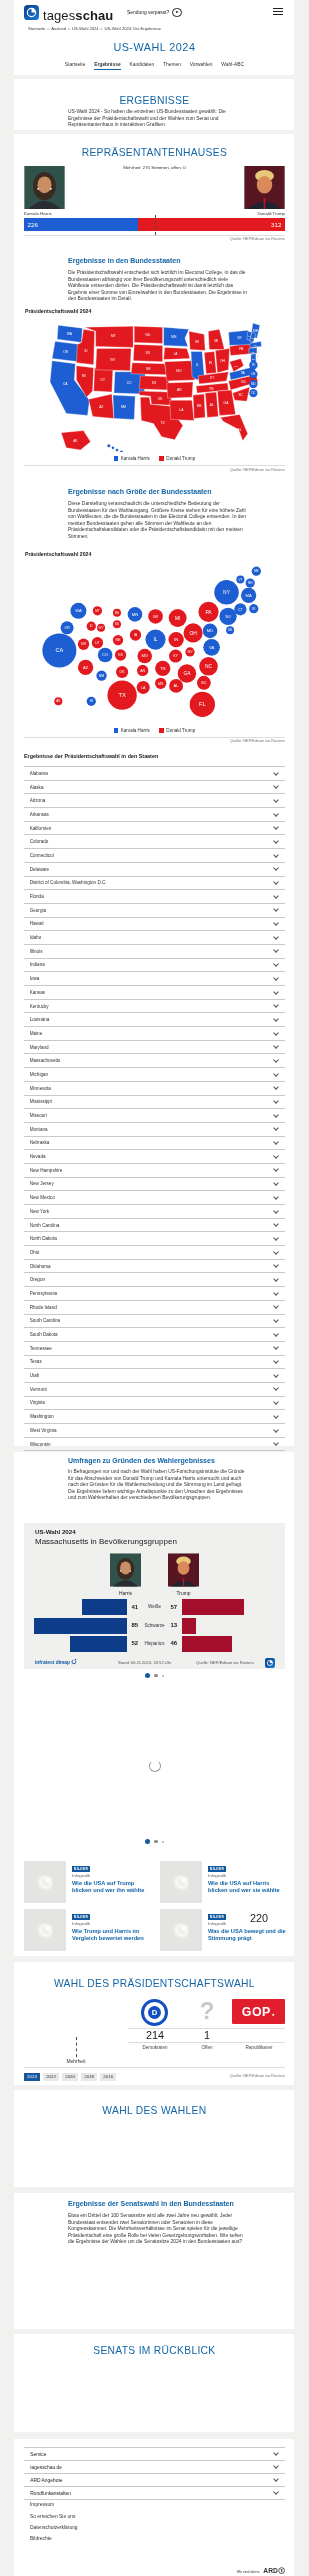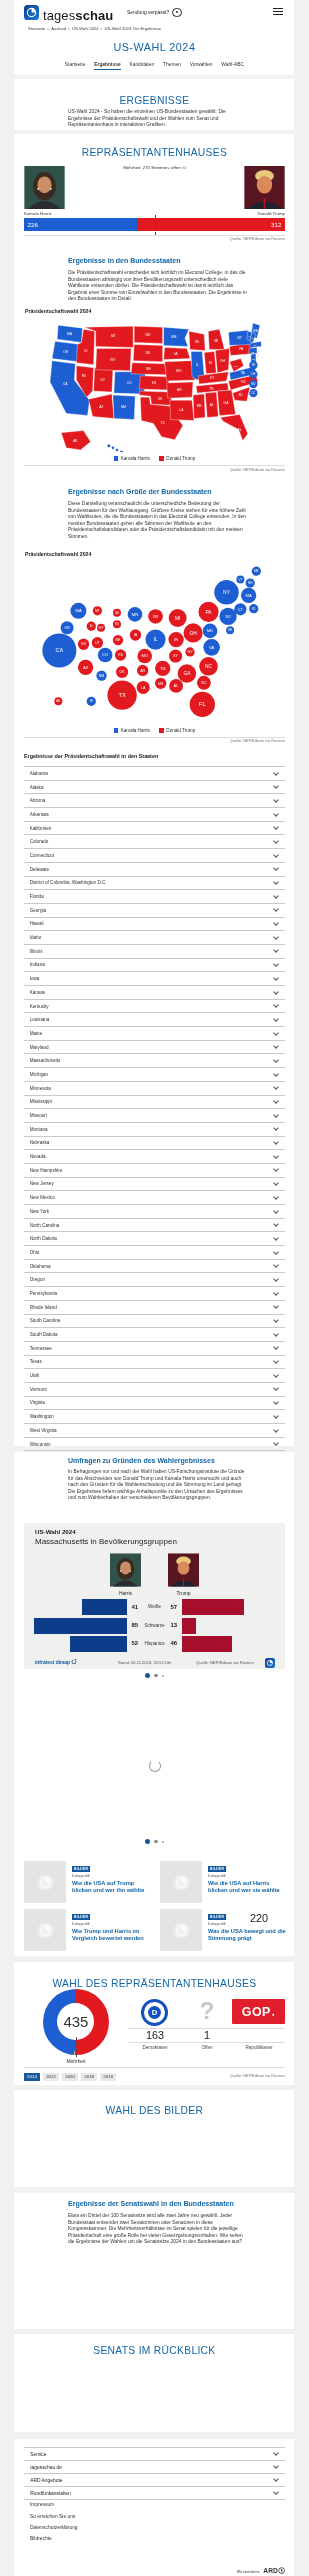--- a/index.html
+++ b/index.html
@@ -906,50 +906,45 @@
             <path d="M22 13 A9 9 0 0 1 31 22 L22 22 Z" fill="#fbfbfa"></path>
           </svg>
         </div>
         <span class="badge" style="left: 48px; top: 4.6px; position: absolute;">BILDER</span>
         <div class="tkick" style="left: 48px; top: 12.4px; position: absolute;">Infografik</div>
         <div class="ttitle" style="left: 48px; top: 18.5px; position: absolute;">Was die USA bewegt und die Stimmung prägt</div>
       </div>
     </div>
 
   <section class="card" style="top:1962px;height:123px"></section>
-  <div class="bigtitle" style="top:1978px">WAHL DES REPRÄSENTANTENHAUSES</div>
-  <div class="donut">
-    <div class="donuthole">
-        <span>435</span>
-      </div>
-  </div>
+  <div class="bigtitle" style="top:1978px">WAHL DES PRÄSIDENTSCHAFTSWAHL</div>
   <div class="marker" style="left:76px;top:2037px;height:19.6px"></div>
   <div class="abs center" style="left:50px;top:2059px;width:52px;font-size:4.9px;color:#333">Mehrheit</div>
 
   <div class="abs" style="left:141px;top:1999px;width:27px;height:27px;border:3.1px solid #1450c0;border-radius:50%;box-sizing:border-box;display:flex;align-items:center;justify-content:center">
     <div style="width:13.4px;height:13.4px;border-radius:50%;background:#1450c0;color:#fff;font-weight:700;font-size:7.7px;display:flex;align-items:center;justify-content:center">D</div>
   </div>
   <div class="abs center" style="left:181px;top:1997px;width:52px;font-size:24px;font-weight:700;color:#c8c8c8">?</div>
   <div class="abs" style="left:232px;top:1999px;width:53px;height:25px;background:#e11f2c;border-radius:1px;color:#fff;font-weight:700;font-size:12.4px;display:flex;align-items:center;justify-content:center;letter-spacing:0.5px">GOP<span style="font-size:4.6px;margin-left:1px;margin-top:5.2px">●</span></div>
 
   <div class="hline" style="top:2028px"></div>
   <div class="hline" style="top:2042px"></div>
-  <div class="hnum" style="left:129px;top:2029px">163</div>
+  <div class="hnum" style="left:129px;top:2029px">214</div>
   <div class="hnum" style="left:181px;top:2029px">1</div>
   <div class="hnum" style="left:233px;top:1912px">220</div>
   <div class="hlab" style="left:129px;top:2045px">Demokraten</div>
   <div class="hlab" style="left:181px;top:2045px">Offen</div>
   <div class="hlab" style="left:233px;top:2045px">Republikaner</div>
 
   <div class="divider" style="top:2067px"></div>
   <div class="abs" id="yearbtns" style="left:24px;top:2071px"><span class="yearbtn active">2024</span><span class="yearbtn">2022</span><span class="yearbtn">2020</span><span class="yearbtn">2018</span><span class="yearbtn">2016</span></div>
   <div class="quelle" style="top:2073px">Quelle: NEP/Edison via Reuters</div>
 
   <section class="card" style="top:2090px;height:97px"></section>
-  <div class="bigtitle" style="top:2105px">WAHL DES BILDER</div>
+  <div class="bigtitle" style="top:2105px">WAHL DES WAHLEN</div>
 
   <section class="card" style="top:2193px;height:136px"></section>
   <div class="h2" style="top:2200px">Ergebnisse der Senatswahl in den Bundesstaaten</div>
   <div class="para" style="top:2213px">Etwa ein Drittel der 100 Senatssitze wird alle zwei Jahre neu gewählt. Jeder Bundesstaat entsendet zwei Senatorinnen oder Senatoren in diese Kongresskammer. Die Mehrheitsverhältnisse im Senat spielen für die jeweilige Präsidentschaft eine große Rolle bei vielen Gesetzgebungsvorhaben. Wie sehen die Ergebnisse der Wahlen um die Senatssitze 2024 in den Bundesstaaten aus?</div>
 
   <section class="card" style="top:2334px;height:98px"></section>
   <div class="bigtitle" style="top:2345px">SENATS IM RÜCKBLICK</div>
 
   <section class="card" style="top:2439px;height:154px"></section>
   <div class="abs" id="footer-rows" style="left:24px;top:2447px;width:261px;border-top:0.5px solid #c9c9c9">

